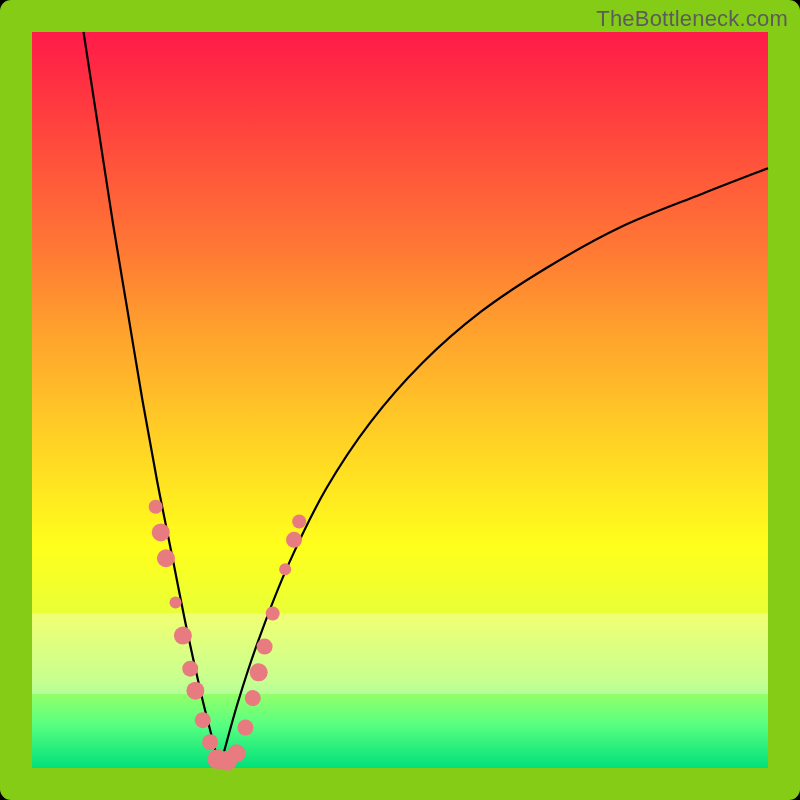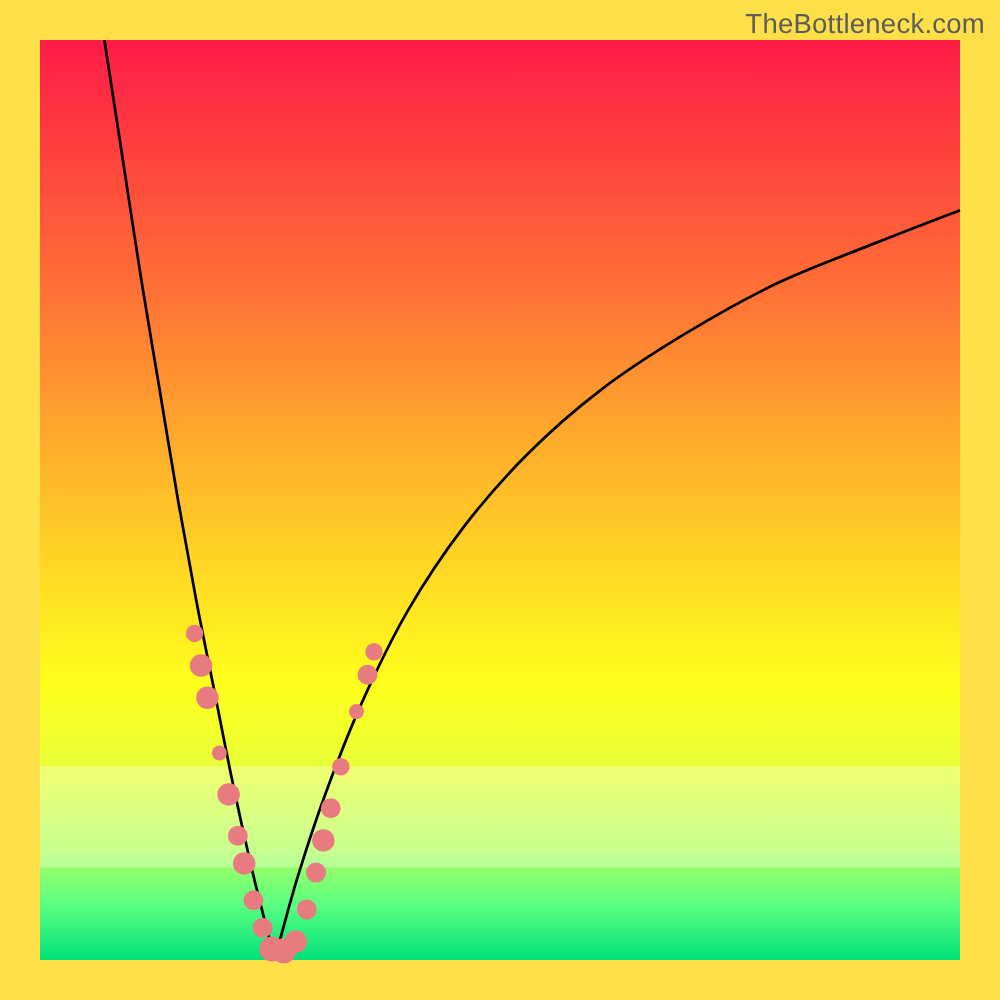--- a/index.html
+++ b/index.html
@@ -8,21 +8,22 @@
     width: 800px;
     height: 800px;
     overflow: hidden;
     background: #000;
     font-family: Arial, Helvetica, sans-serif;
   }
   .frame {
     position: relative;
     width: 800px;
     height: 800px;
-    background: #fde047;
+    background: #84cc16;
+    border-radius: 11px;
   }
   .plot-area {
     position: absolute;
     left: 32px;
     top: 32px;
     width: 736px;
     height: 736px;
     background: linear-gradient(to bottom,
       #ff1b49 0%,
       #ff3a3f 10%,

